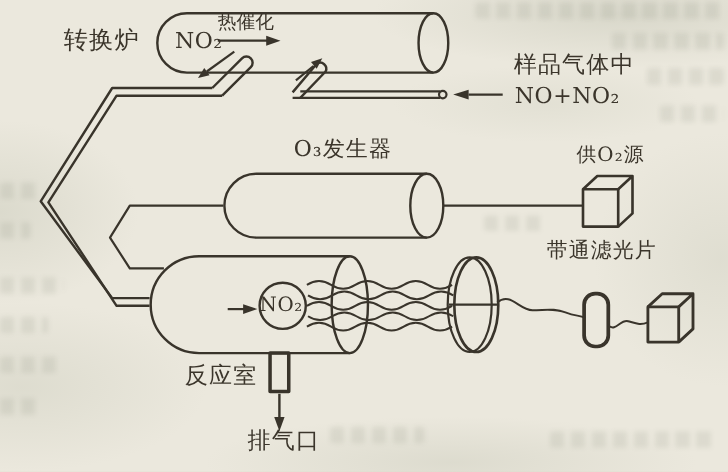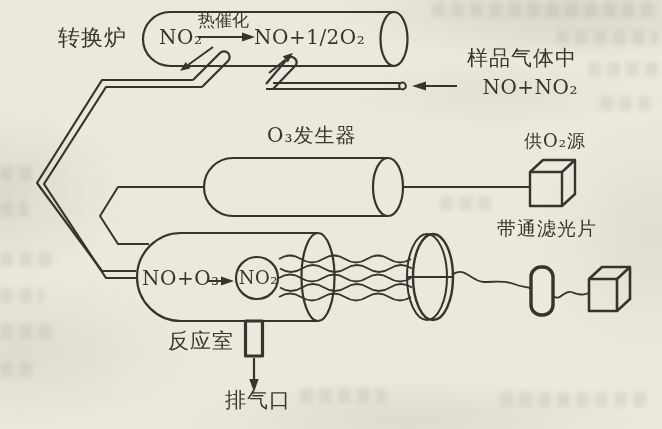--- a/index.html
+++ b/index.html
@@ -12,21 +12,21 @@
       radial-gradient(ellipse 240px 110px at 3% 82%, rgba(193,195,178,.32), transparent 70%),
       radial-gradient(ellipse 320px 60px at 62% 98%, rgba(188,190,173,.30), transparent 70%),
       radial-gradient(ellipse 160px 160px at 99% 55%, rgba(193,195,178,.28), transparent 72%),
       radial-gradient(ellipse 200px 50px at 75% 22%, rgba(200,202,185,.25), transparent 70%);
     font-family:"DejaVu Sans","Liberation Sans",sans-serif;
     text-decoration:underline;
   }
   .label{position:absolute;color:#3b352b;white-space:nowrap;line-height:1.15;}
   .cjk{letter-spacing:1px;font-family:"DejaVu Sans","Liberation Sans",sans-serif;}
   .formula{font-family:"DejaVu Serif","DejaVu Sans","Liberation Serif",serif;letter-spacing:0.5px;}
-  .center{text-align:right;}
+  .center{text-align:left;}
   svg{position:absolute;left:0;top:0;}
   .ghost{
     position:absolute;
     background:repeating-linear-gradient(90deg, rgba(108,114,96,.30) 0 13px, rgba(108,114,96,0) 13px 19px);
     filter:blur(2.6px);opacity:.38;pointer-events:none;border-radius:3px;
   }
 </style>
 </head>
 <body>
 
@@ -109,28 +109,26 @@
 
       <rect x="245.5" y="321" width="17" height="35" stroke-width="3.2"></rect>
       <line x1="254" y1="358" x2="254" y2="381" stroke-width="2.2"></line>
       <polygon points="254,392 249.3,379 258.7,379" fill="#39342b" stroke="none"></polygon>
     </g>
   </svg>
 
   <div class="label cjk" style="left:58px;top:25px;font-size:22px">转换炉</div>
   <div class="label formula" style="left:159px;top:26px;font-size:20px">NO₂</div>
   <div class="label cjk" style="left:198px;top:11px;font-size:17px;letter-spacing:0px">热催化</div>
-  <div class="label formula" style="left:254px;top:26px;font-size:20px">NO+1/2O₂</div>
 
   <div class="label cjk" style="left:467px;top:46px;font-size:21px">样品气体中</div>
   <div class="label formula center" style="left:468px;top:76px;width:110px;font-size:20px">NO+NO₂</div>
 
   <div class="label formula" style="left:267px;top:124px;font-size:20px;letter-spacing:1px">O₃发生器</div>
   <div class="label formula" style="left:524px;top:131px;font-size:18px;letter-spacing:1px">供O₂源</div>
   <div class="label cjk" style="left:497px;top:218px;font-size:19px">带通滤光片</div>
 
-  <div class="label formula" style="left:142px;top:267px;font-size:20px">NO+O₃</div>
   <div class="label formula center" style="left:236px;top:258px;width:42px;font-size:18px;line-height:40px">NO₂</div>
 
   <div class="label cjk" style="left:168px;top:329px;font-size:21px">反应室</div>
   <div class="label cjk" style="left:225px;top:388px;font-size:21px">排气口</div>
 
 </div>
 
 </body></html>

